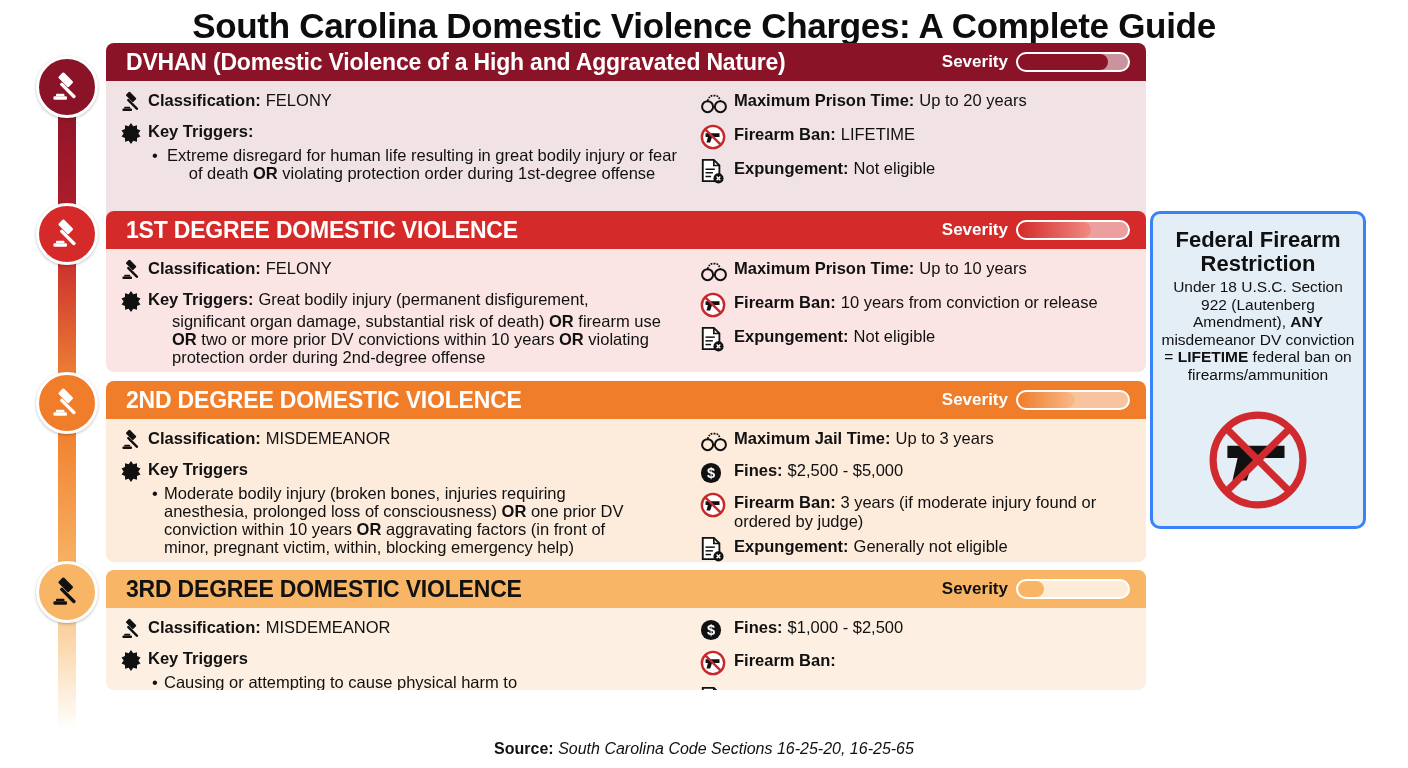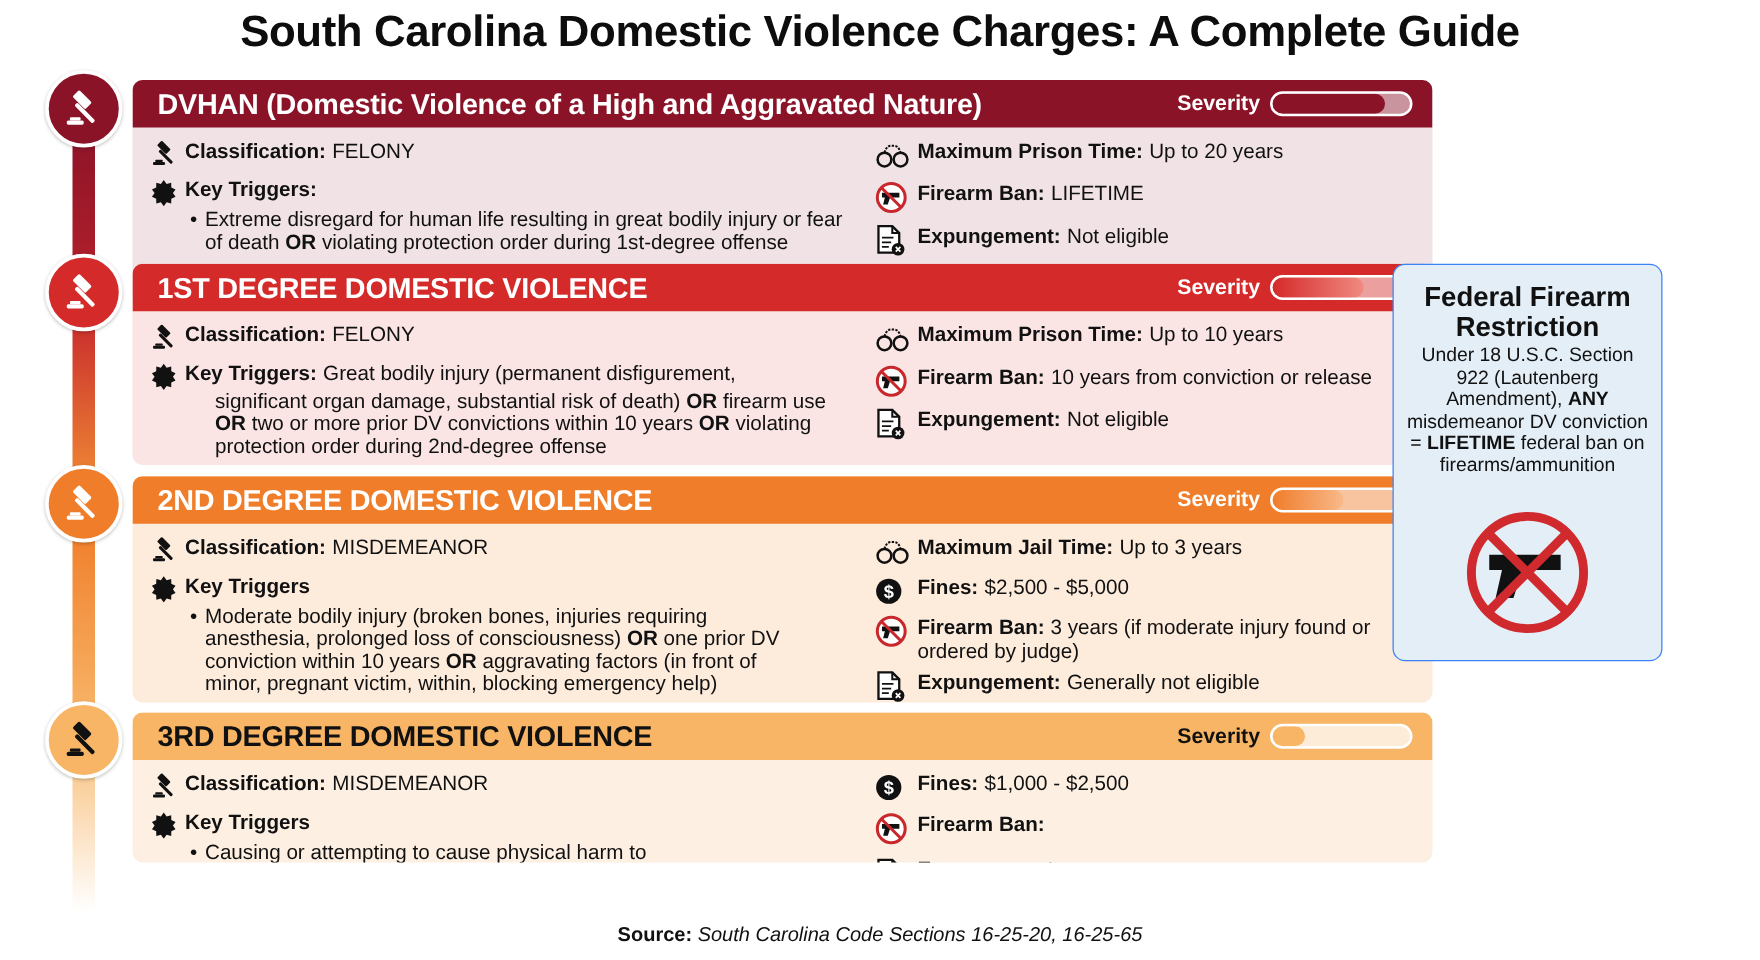--- a/index.html
+++ b/index.html
@@ -44,22 +44,22 @@
   .bullet { font-size: 16.5px; line-height: 18px; padding-left: 44px; position: relative; margin-top: -6px; }
   .bullet::before { content: "•"; position: absolute; left: 32px; top: 0; }
   .trig-inline { font-size: 16.5px; line-height: 18px; }
   .b { font-weight: 700; }
 
   .r-row { display: flex; align-items: flex-start; font-size: 16.5px; line-height: 19px; margin-bottom: 10px; }
   .r-ico { width: 34px; flex: 0 0 34px; height: 24px; display: flex; align-items: center; }
 
   
   .fed {
-    position: absolute; left: 1114px; top: 211px; width: 216px; height: 318px;
-    border: 1px solid #3b82f6; border-radius: 10px; background: #e4eef7;
+    position: absolute; left: 1150px; top: 211px; width: 216px; height: 318px;
+    border: 3px solid #3b82f6; border-radius: 10px; background: #e4eef7;
     text-align: center; padding-top: 14px;
   }
   .fed-title { font-size: 22px; font-weight: 700; line-height: 24px; color: #111; }
   .fed-body { font-size: 15.5px; line-height: 17.5px; margin-top: 2px; color: #111; padding: 0 8px; }
   .fed-ico { margin: 26px auto 0; width: 102px; height: 102px; }
 
   .source {
     position: absolute; top: 740px; left: 0; width: 1408px; text-align: center; font-size: 16px;
   }
 </style>
@@ -133,21 +133,21 @@
   <svg width="34" height="34" fill="#fff">
       <use href="#gavel"></use>
     </svg>
 </div>
 <div class="tl-node" style="top:561px;background:#f8b565;">
   <svg width="34" height="34" fill="#111">
       <use href="#gavel"></use>
     </svg>
 </div>
 
-<div class="section" style="top:64px;height:183px;background:#f1e3e5;">
+<div class="section" style="top:43px;height:183px;background:#f1e3e5;text-align:center;">
   <div class="sec-head" style="background:#8b1328;">
     <span class="sec-title">DVHAN (Domestic Violence of a High and Aggravated Nature)</span>
     <span class="sev">
       <span class="sev-label">Severity</span>
       <span class="sev-track">
           <span class="sev-fill" style="width:82%;background:#8b1328;"></span>
         </span>
     </span>
   </div>
   <div class="sec-body">

